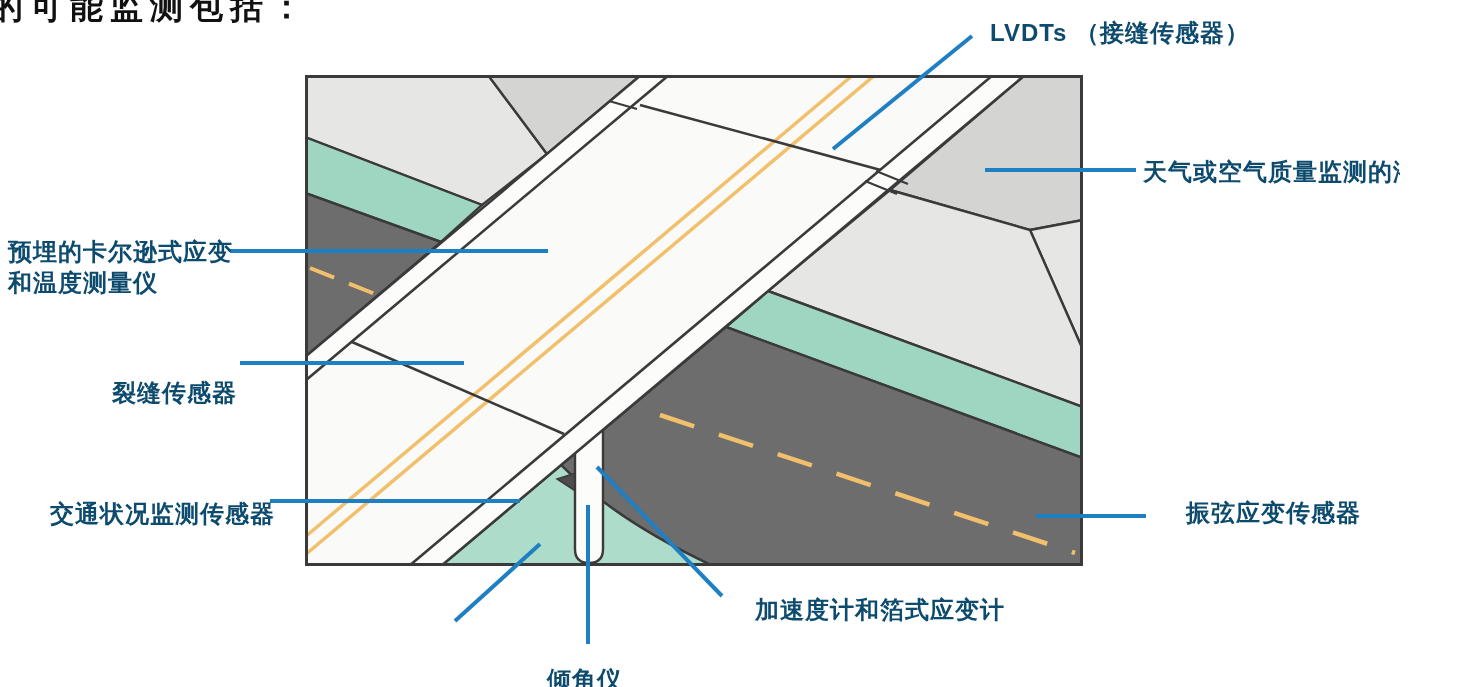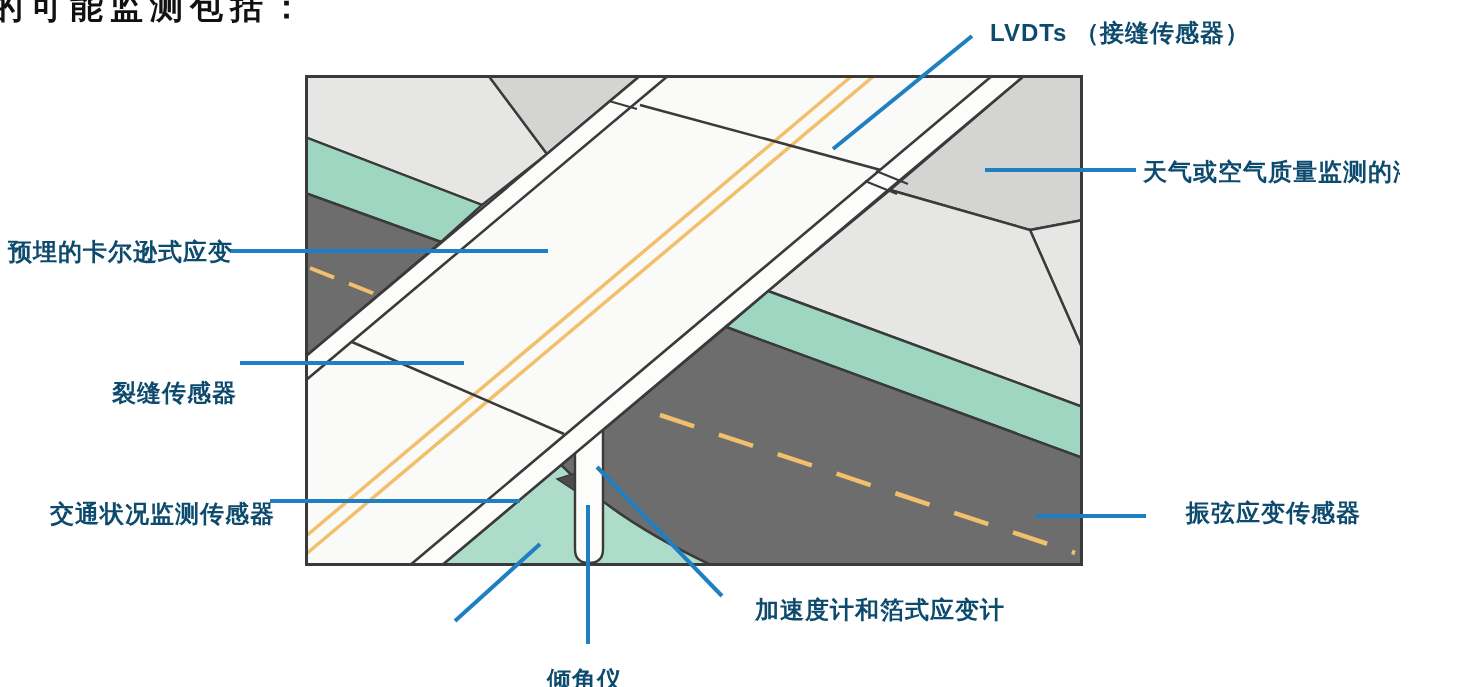--- a/index.html
+++ b/index.html
@@ -80,20 +80,21 @@
       <line x1="455" y1="621" x2="540" y2="544"></line>
       <line x1="588" y1="644" x2="588" y2="505"></line>
       <line x1="722" y1="596" x2="597" y2="467"></line>
     </g>
   </svg>
 
   <div class="lbl" style="left:990px;  top:17px;">LVDTs （接缝传感器）</div>
   <div class="lbl" style="left:1143px; top:156px;">天气或空气质量监测的潜在站点</div>
   <div class="lbl" style="left:8px;    top:236px;">
       <span style="display:block;">预埋的卡尔逊式应变</span>
+      <span style="display:block;">和温度测量仪</span>
   </div>
   <div class="lbl" style="left:112px;  top:349px;margin-top:28px;">裂缝传感器</div>
   <div class="lbl" style="left:50px;   top:486px;margin-top:12px;">交通状况监测传感器</div>
   <div class="lbl" style="left:1186px; top:497px;">振弦应变传感器</div>
   <div class="lbl" style="left:547px;  top:650px;margin-top:14px;">倾角仪</div>
   <div class="lbl" style="left:727px;  top:594px;margin-left:28px;">加速度计和箔式应变计</div>
 
 </div>
 
 </body></html>

